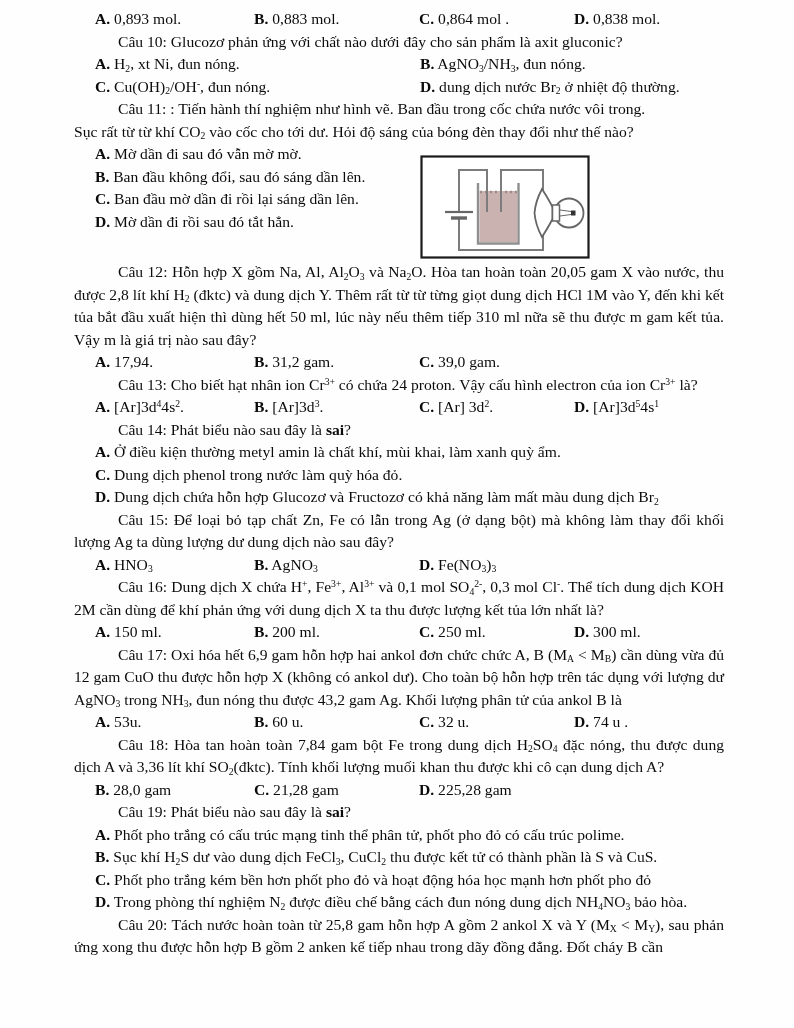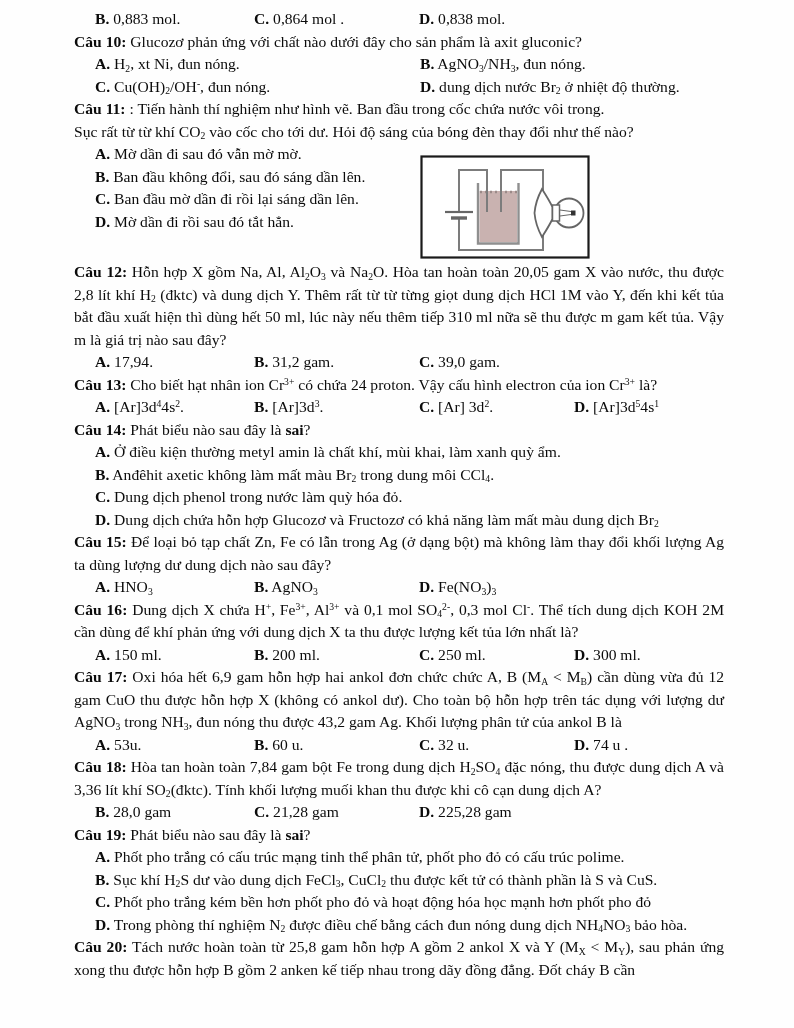--- a/index.html
+++ b/index.html
@@ -3,41 +3,42 @@
 <meta charset="utf-8">
 <style>
   html,body{margin:0;padding:0;}
   body{
     width:794px;height:1028px;overflow:hidden;background:#fefefe;color:#0b0b0b;
     font-family:"Liberation Serif","DejaVu Serif",serif;font-size:15.6px;
   }
   .page{padding:8px 70px 0 74px;}
   p{margin:0;line-height:22.5px;}
   .qtext{text-align:justify;}
-  .qlabel{font-weight:700;}
+  .qlabel{font-weight:400;margin-left:44px;}
   .qpara{}
   .optrow{display:grid;padding-left:21px;line-height:22.5px;}
   .optrow.row4{grid-template-columns:159px 165px 155px 1fr;}
   .optrow.row2{grid-template-columns:325px 1fr;font-family:Liberation Serif, serif;}
   .opt.stacked{text-indent:21px;line-height:22.5px;}
   .optletter{font-weight:700;}
   sub,sup{font-size:.62em;line-height:0;position:relative;vertical-align:baseline;}
   sup{top:-0.48em;}
   sub{top:0.28em;}
   b{font-weight:700;}
   .has-figure{position:relative;}
   .figure{position:absolute;left:346px;top:57px;width:170px;height:104px;}
   .spacer{height:28px;}
 </style>
 </head>
 <body>
 
 <div class="page">
     <section class="block">
       <div class="optrow row4">
+        <div class="optcell"><span class="optletter">A.</span> <span class="opttext">0,893 mol.</span></div>
         <div class="optcell"><span class="optletter">B.</span> <span class="opttext">0,883 mol.</span></div>
         <div class="optcell"><span class="optletter">C.</span> <span class="opttext">0,864 mol .</span></div>
         <div class="optcell"><span class="optletter">D.</span> <span class="opttext">0,838 mol.</span></div>
       </div>
     </section>
     <section class="block">
       <p class="qtext"><span class="qlabel">Câu 10:</span> <span class="qbody">Glucozơ phản ứng với chất nào dưới đây cho sản phẩm là axit gluconic?</span></p>
       <div class="optrow row2">
         <div class="optcell"><span class="optletter">A.</span> <span class="opttext">H<sub>2</sub>, xt Ni, đun nóng.</span></div>
         <div class="optcell"><span class="optletter">B.</span> <span class="opttext">AgNO<sub>3</sub>/NH<sub>3</sub>,  đun nóng.</span></div>
@@ -94,21 +95,20 @@
       <div class="optrow row4">
         <div class="optcell"><span class="optletter">A.</span> <span class="opttext">[Ar]3d<sup>4</sup>4s<sup>2</sup>.</span></div>
         <div class="optcell"><span class="optletter">B.</span> <span class="opttext">[Ar]3d<sup>3</sup>.</span></div>
         <div class="optcell"><span class="optletter">C.</span> <span class="opttext">[Ar] 3d<sup>2</sup>.</span></div>
         <div class="optcell"><span class="optletter">D.</span> <span class="opttext">[Ar]3d<sup>5</sup>4s<sup>1</sup></span></div>
       </div>
     </section>
     <section class="block">
       <p class="qtext"><span class="qlabel">Câu 14:</span> <span class="qbody">Phát biểu nào sau đây là <b>sai</b>?</span></p>
       <p class="opt stacked"><span class="optletter">A.</span> <span class="opttext">Ở điều kiện thường metyl amin là chất khí, mùi khai, làm xanh quỳ ẩm.</span></p>
-      <p class="opt stacked"><span class="optletter">B.</span> <span class="opttext">Anđêhit axetic không làm mất màu Br<sub>2</sub> trong dung môi CCl<sub>4</sub>.</span></p>
       <p class="opt stacked"><span class="optletter">C.</span> <span class="opttext">Dung dịch phenol trong nước làm quỳ hóa đỏ.</span></p>
       <p class="opt stacked"><span class="optletter">D.</span> <span class="opttext">Dung dịch chứa hỗn hợp Glucozơ và Fructozơ có khả năng làm mất màu  dung dịch Br<sub>2</sub></span></p>
     </section>
     <section class="block">
       <p class="qtext"><span class="qlabel">Câu 15:</span> <span class="qbody">Để loại bỏ tạp chất Zn, Fe có lẫn trong Ag (ở dạng bột) mà không làm thay đổi khối lượng Ag ta dùng lượng dư dung dịch nào sau đây?</span></p>
       <div class="optrow row4">
         <div class="optcell"><span class="optletter">A.</span> <span class="opttext">HNO<sub>3</sub></span></div>
         <div class="optcell"><span class="optletter">B.</span> <span class="opttext">AgNO<sub>3</sub></span></div>
         <div class="optcell"><span class="optletter">D.</span> <span class="opttext">Fe(NO<sub>3</sub>)<sub>3</sub></span></div>
       </div>

